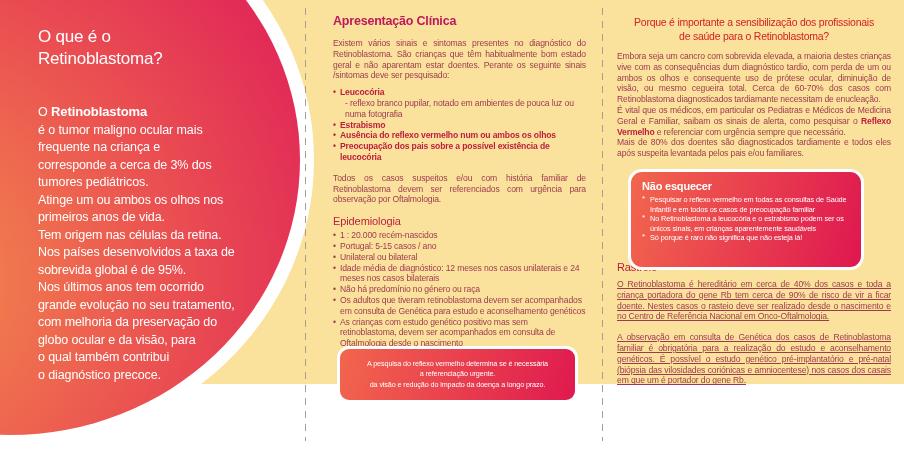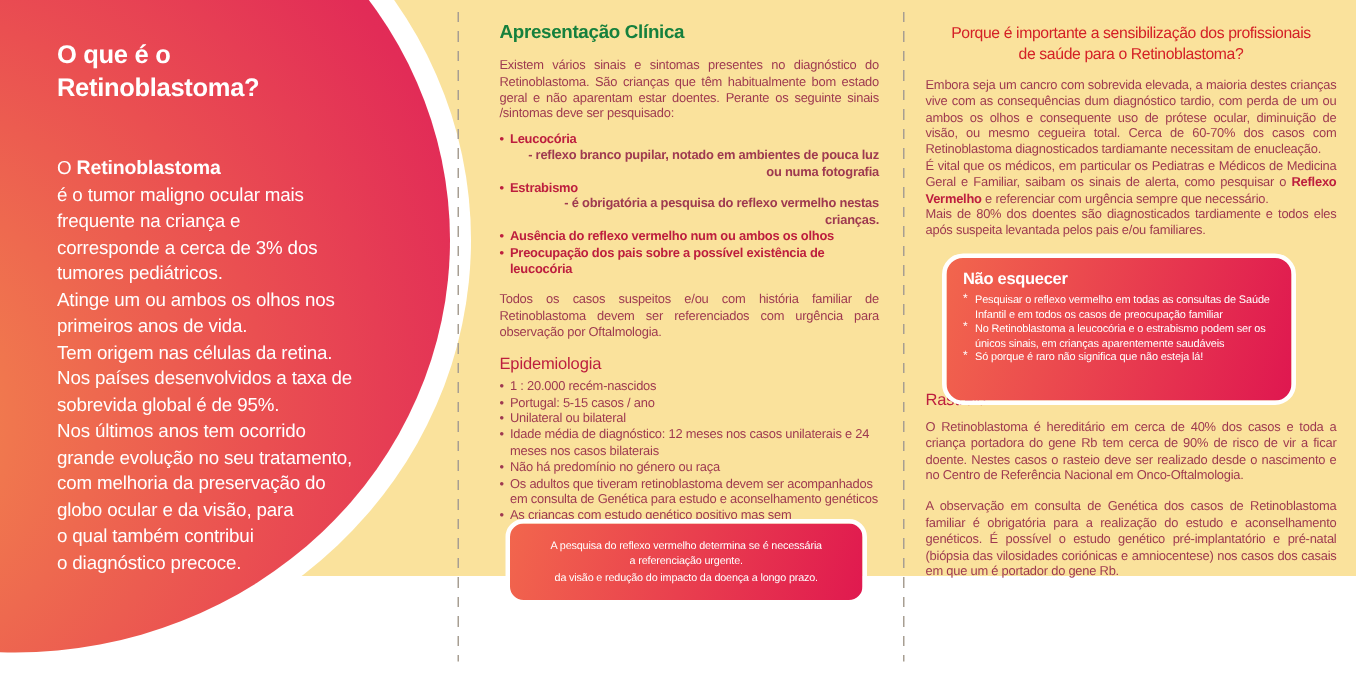--- a/index.html
+++ b/index.html
@@ -16,39 +16,39 @@
   .dash-right{left:602px;}
 
   
   .blob-outer{position:absolute;left:-294px;top:-128px;width:608px;height:576px;border-radius:50%;
               background:#ffffff;z-index:5;}
   .blob{position:absolute;left:-280px;top:-115px;width:580px;height:550px;border-radius:50%;z-index:6;
         background:radial-gradient(circle at 30% 72%, #f4944e 0%, #f0764e 20%, #ea4f51 50%, #e22c57 78%, #de1f59 100%);}
 
   
   .panel-left{position:absolute;left:38px;top:26px;width:252px;color:#ffffff;z-index:10;}
-  .cover-title{margin:0;font-size:17px;font-weight:bold;line-height:22px;white-space:pre-line;letter-spacing:-0.2px;}
+  .cover-title{margin:0;font-size:17px;font-weight:normal;line-height:22px;white-space:pre-line;letter-spacing:-0.2px;}
   .cover-body{margin:33px 0 0 0;font-size:12.5px;line-height:17.5px;letter-spacing:-0.1px;}
   .cover-body b{font-size:13px;}
   .pre{white-space:pre-line;}
 
   
-  .sec-title{margin:0;font-size:12.5px;font-weight:bold;color:#15803d;letter-spacing:-0.2px;}
+  .sec-title{margin:0;font-size:12.5px;font-weight:bold;color:#be185d;letter-spacing:-0.2px;}
   .sub-title{margin:10px 0 0 0;font-size:11px;font-weight:normal;color:#bd1e3e;letter-spacing:-0.1px;}
   .bodytxt{font-size:8.6px;line-height:10.8px;color:#9e3950;letter-spacing:-0.15px;text-align:justify;}
   ul{list-style:none;margin:0;padding:0;}
 
   
   .panel-mid{position:absolute;left:333px;top:14px;width:253px;z-index:10;}
   .panel-mid .intro{margin:10px 0 0 0;}
   .clin{margin-top:6px;}
   .clin li{position:relative;padding-left:7px;font-size:8.6px;line-height:10.8px;letter-spacing:-0.15px;
            color:#bd1e3e;font-weight:bold;}
   .clin .mark{position:absolute;left:0;top:0;}
-  .clin .detail{font-weight:bold;color:#9e3950;padding-left:5px;text-align:right;}
+  .clin .detail{font-weight:normal;color:#9e3950;padding-left:5px;text-align:left;}
   .note{margin:10px 0 0 0;}
   .epi{margin-top:3px;}
   .epi li{position:relative;padding-left:7px;font-size:8.6px;line-height:10.8px;letter-spacing:-0.15px;color:#9e3950;}
   .epi .mark{position:absolute;left:0;top:0;color:#9e3950;}
 
   
   .callout{position:absolute;left:337px;top:346px;width:241px;height:57px;box-sizing:border-box;z-index:30;
            border:3px solid #ffffff;border-radius:12px;
            background:linear-gradient(105deg,#f2664d 0%,#e0194f 100%);
            display:flex;flex-direction:column;justify-content:center;text-align:center;
@@ -62,21 +62,21 @@
   .rem-list .star{position:absolute;left:0;top:-1px;font-size:8px;}
 
   
   .panel-right{position:absolute;left:617px;top:16px;width:274px;z-index:10;}
   .r-title{margin:0;font-size:10.5px;line-height:13.5px;font-weight:normal;color:#d42026;
            text-align:center;white-space:pre-line;letter-spacing:-0.25px;}
   .r-paras{margin-top:8px;}
   .r-paras p{margin:0;}
   .r-paras b{color:#bd1e3e;}
   .screening{position:absolute;left:617px;top:260px;width:274px;z-index:10;}
-  .screening p{margin:6px 0 0 0;}
+  .screening p{margin:6px 0 0 0;text-decoration:underline;}
 </style>
 </head>
 <body>
 
 <div class="stage">
 
   <div class="yellow"></div>
 
   <div class="dash dash-left"></div>
   <div class="dash dash-right"></div>
@@ -109,21 +109,20 @@
     <h2 class="sec-title">Apresentação Clínica</h2>
     <p class="bodytxt intro">Existem vários sinais e sintomas presentes no diagnóstico do Retinoblastoma. São crianças que têm habitualmente bom estado geral e não aparentam estar doentes. Perante os seguinte sinais /sintomas deve ser pesquisado:</p>
 
     <ul class="clin">
       <li>
         <span class="mark">•</span><span>Leucocória</span>
         <div class="detail">- reflexo branco pupilar, notado em ambientes de pouca luz ou numa fotografia</div>
       </li>
       <li>
         <span class="mark">•</span><span>Estrabismo</span>
-        <div class="detail">- é obrigatória a pesquisa do reflexo vermelho nestas crianças.</div>
       </li>
       <li>
         <span class="mark">•</span><span>Ausência do reflexo vermelho num ou ambos os olhos</span>
       </li>
       <li>
         <span class="mark">•</span><span>Preocupação dos pais sobre a possível existência de leucocória</span>
       </li>
     </ul>
 
     <p class="bodytxt note">Todos os casos suspeitos e/ou com história familiar de Retinoblastoma devem ser referenciados com urgência para observação por Oftalmologia.</p>

